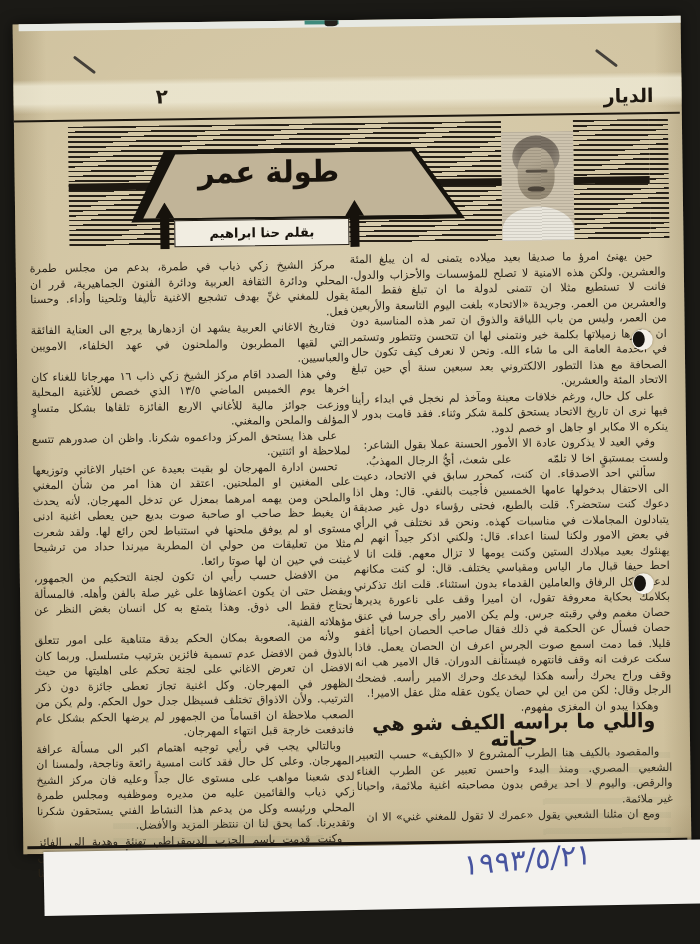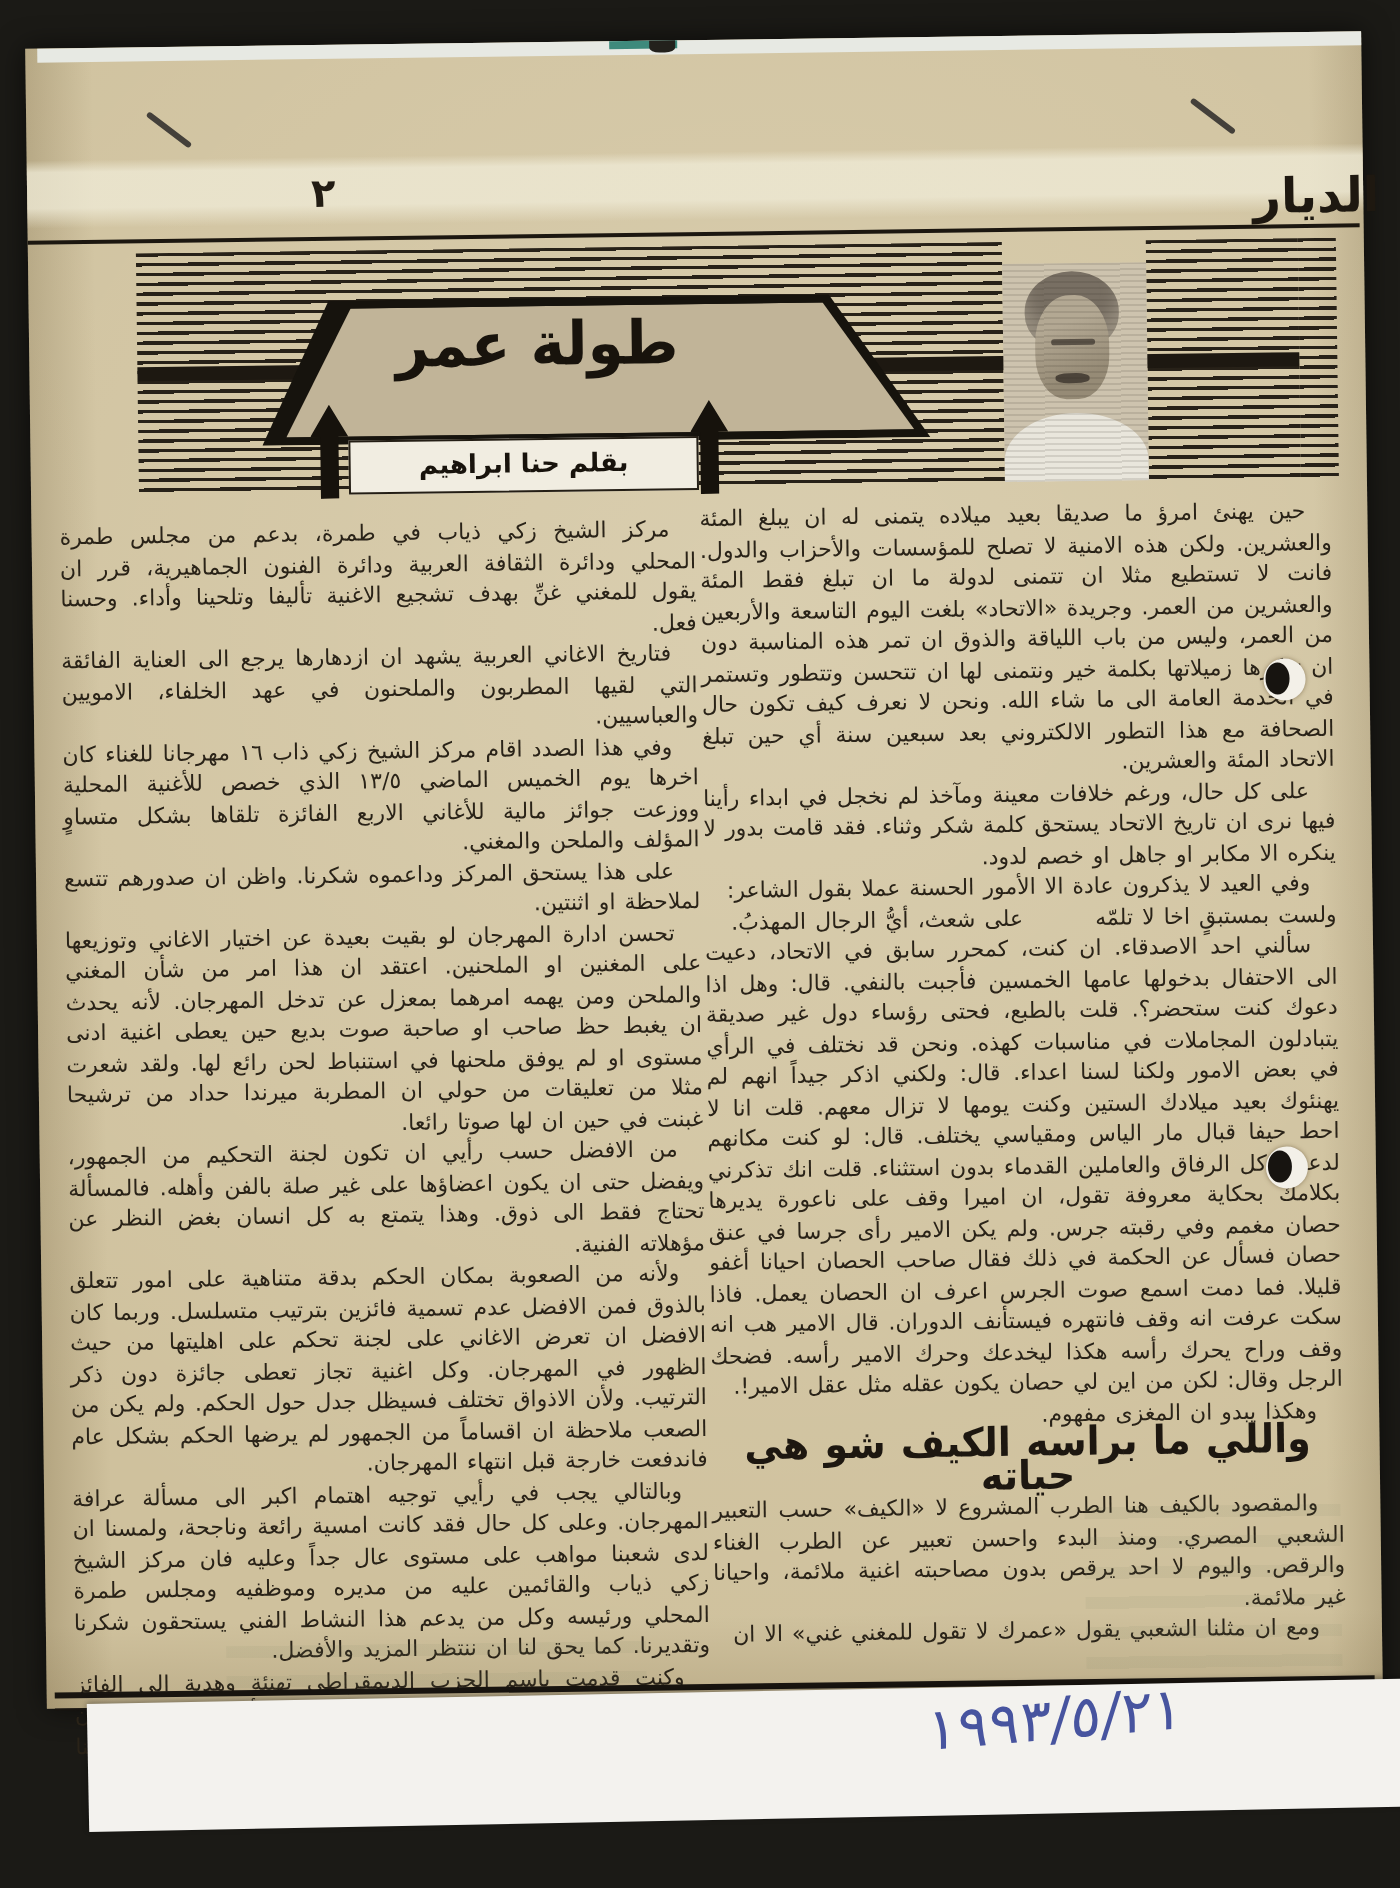--- a/index.html
+++ b/index.html
@@ -23,21 +23,21 @@
   }
   .top-edge{position:absolute;top:0;left:6px;right:0;height:7px;background:#e7e9e3;}
   .teal-mark{position:absolute;top:0;left:292px;width:34px;height:4px;background:#3e8a7c;}
   .top-notch{position:absolute;top:0;left:312px;width:13px;height:6px;background:#23211c;border-radius:0 0 40% 40%;}
   .pen-mark{position:absolute;width:27px;height:2.5px;background:#44403a;border-radius:2px;}
   .pen-mark.left{left:58px;top:40px;transform:rotate(38deg);}
   .pen-mark.right{left:580px;top:40px;transform:rotate(38deg);}
 
   
   .page-number{position:absolute;left:142px;top:62px;font-size:20px;font-weight:bold;color:#221c13;}
-  .np-name{position:absolute;left:602px;top:68px;width:74px;font-size:24px;font-weight:bold;color:#1e1810;text-align:right;}
+  .np-name{position:absolute;left:578px;top:68px;width:74px;font-size:19px;font-weight:bold;color:#1e1810;text-align:center;}
   .header-rule{position:absolute;left:0;top:96px;right:2px;height:2px;background:#1c1710;}
 
   
   .banner{position:absolute;left:54px;top:103px;width:600px;height:124px;}
   .stripes{position:absolute;top:0;bottom:4px;
     background:repeating-linear-gradient(180deg,#272118 0 1.7px, rgba(0,0,0,0) 1.7px 4.9px);}
   .stripes.s1{left:0;width:433px;}
   .stripes.s2{left:505px;width:76px;}
   .stripes.s3{left:581px;width:19px;}
   .mid-bar{position:absolute;left:0;top:57px;width:581px;height:7px;background:#1d1811;}

